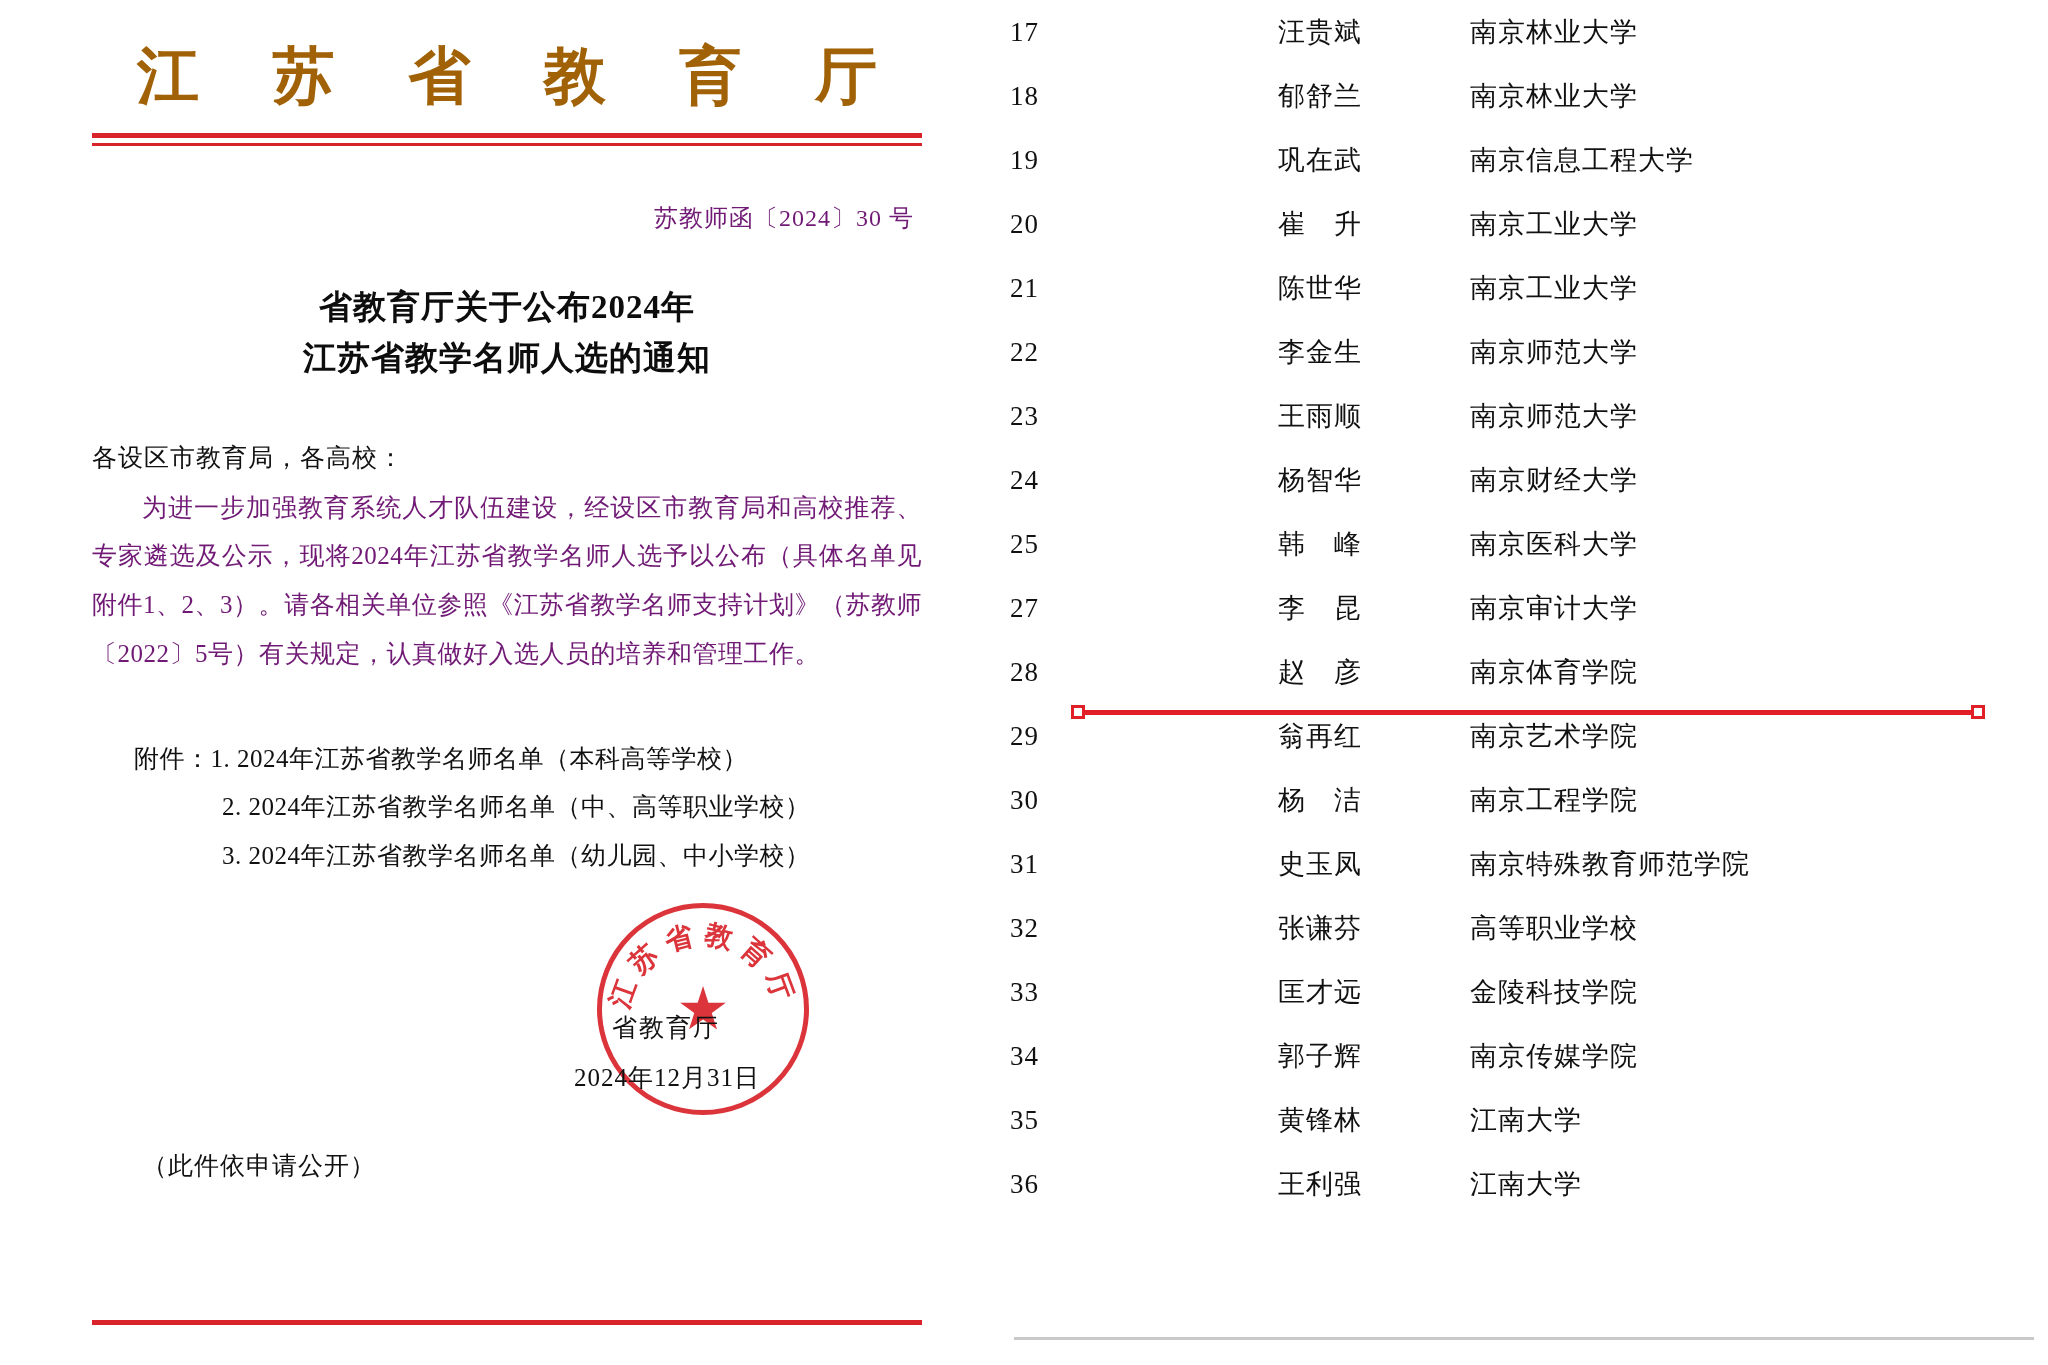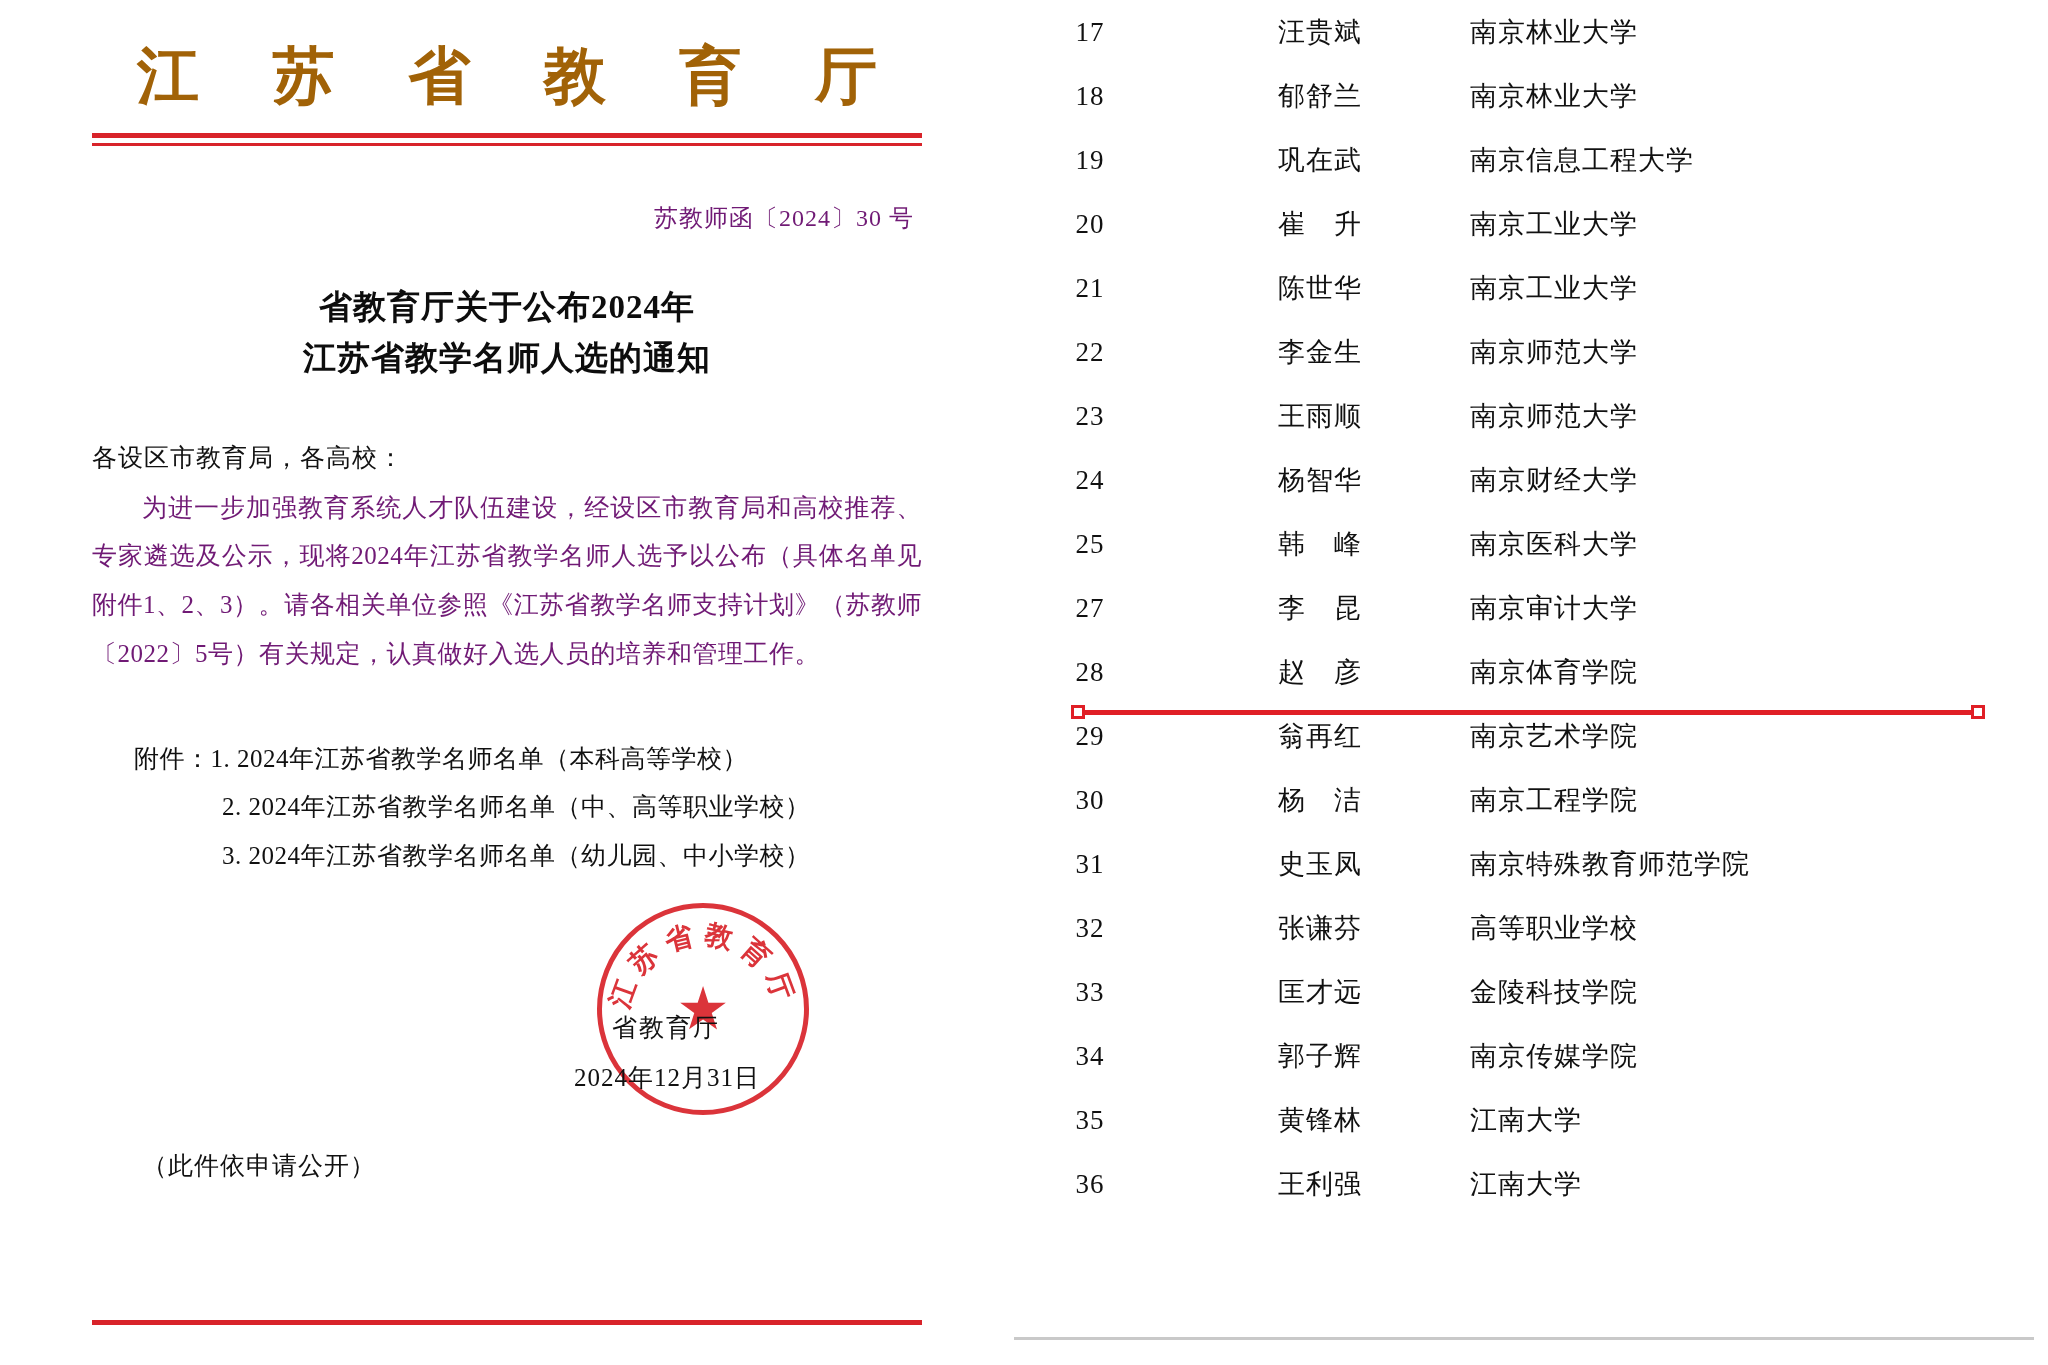--- a/index.html
+++ b/index.html
@@ -185,21 +185,21 @@
     color: #111;
   }
   .list-table td {
     height: 64px;
     vertical-align: middle;
     padding: 0;
     letter-spacing: 1px;
   }
   .col-idx {
     width: 160px;
-    text-align: center;
+    text-align: left;
     font-family: "Liberation Serif", serif;
   }
   .col-name {
     width: 300px;
     text-align: center;
   }
   .col-org {
     text-align: left;
   }
 

